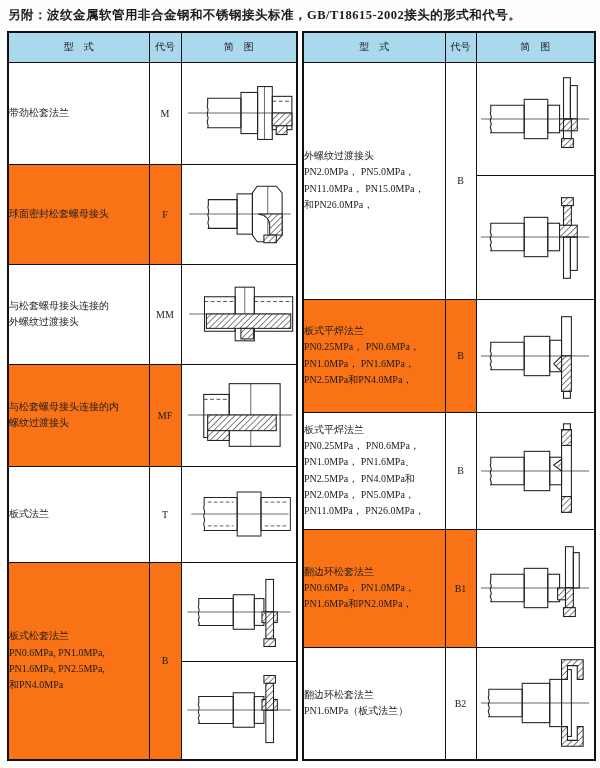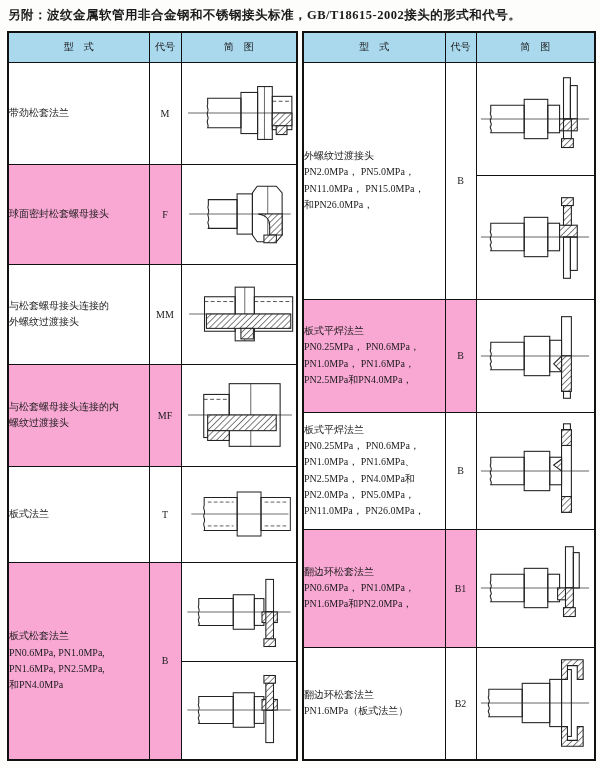--- a/index.html
+++ b/index.html
@@ -19,21 +19,21 @@
     border:2px solid #111;
   }
   table.t th, table.t td{
     border:1px solid #111;padding:0;vertical-align:middle;
     font-size:10px;overflow:hidden;
   }
   th{background:#aad9ee;font-weight:normal;text-align:center;white-space:pre;}
   td.type{padding:2px 4px 2px 8px;white-space:pre-line;line-height:1.62;text-align:left;}
   td.code{text-align:center;font-size:13px;}
   td.diag{background:#fff;text-align:center;vertical-align:middle;}
-  .hl{background:#f9a8d4;font-family:Liberation Serif, serif;}
+  .hl{background:#f97316;font-family:Liberation Serif, serif;}
   .w{background:#fff;}
   svg.d{display:block;margin:0 auto;}
   .d *{stroke:#222;stroke-width:1.1;fill:none;}
   .d .cl{stroke-width:.7;}
   .d .dash{stroke-dasharray:4 2.5;stroke-width:.8;}
   .d .f{fill:url(#hat);}
 </style>
 </head>
 <body>
 

